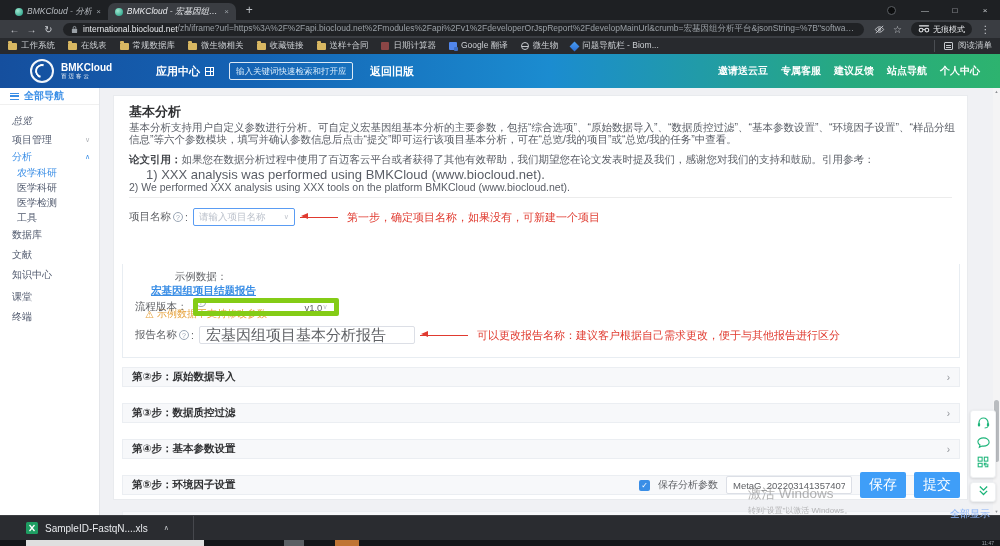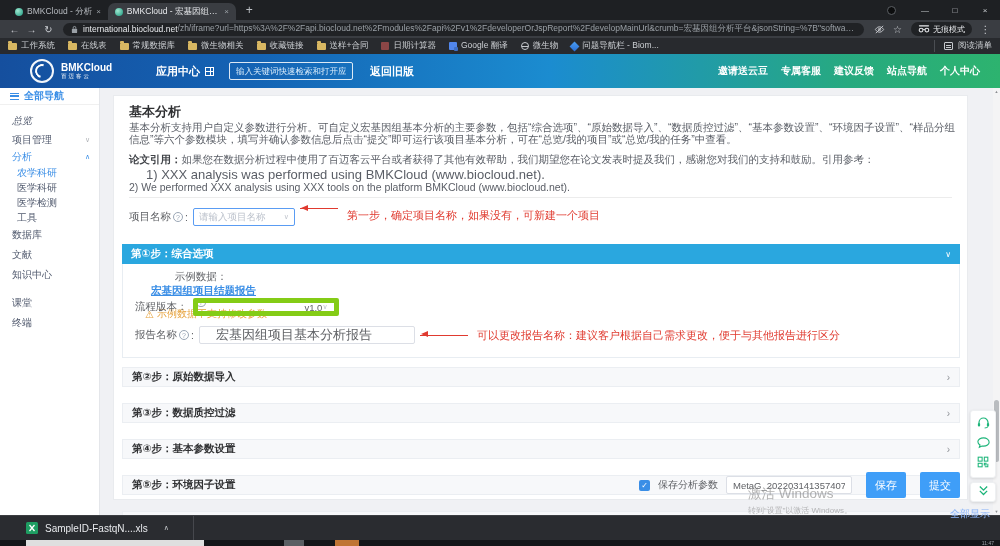--- a/index.html
+++ b/index.html
@@ -2,21 +2,21 @@
 <html><head>
 <meta charset="utf-8">
 <style>
 *{margin:0;padding:0;box-sizing:border-box;}
 body{font-family:"Liberation Sans","DejaVu Sans",sans-serif;background:#000;}
 .screen{position:relative;width:1000px;height:546px;overflow:hidden;background:#f0f1f3;}
 
 
 .tabbar{position:absolute;top:0;left:0;right:0;height:20px;background:#1e2023;display:flex;align-items:flex-end;padding-left:8px;}
 .tab{display:flex;align-items:center;height:17px;padding:0 7px;font-size:8.5px;color:#b7bbc0;max-width:128px;}
-.tab .tab-title{white-space:nowrap;overflow:hidden;text-overflow:ellipsis;margin:0 4px;}
+.tab .tab-title{white-space:nowrap;overflow:hidden;text-overflow:ellipsis;margin:0 4px;font-style:italic;}
 .tab.active{background:#3a3d42;border-radius:7px 7px 0 0;color:#e8eaed;}
 .favicon{width:8px;height:8px;border-radius:50%;flex:none;background:radial-gradient(circle at 35% 35%,#9fe8d0,#18967d);}
 .tab-close{font-size:8px;color:#9aa0a6;flex:none;}
 .newtab{color:#bdc1c6;font-size:12px;margin:0 0 3px 10px;}
 .wincontrols{position:absolute;right:0;top:0;height:20px;display:flex;align-items:center;}
 .rec-dot{width:9px;height:9px;border-radius:50%;background:#0c0d0e;border:1.5px solid #5b5f64;margin-right:14px;}
 .winbtn{width:30px;text-align:center;font-size:8px;color:#c9ccd0;}
 .toolbar{position:absolute;top:20px;left:0;right:0;height:18px;background:#3a3d42;display:flex;align-items:center;padding:0 6px;}
 .navbtn{width:17px;text-align:center;color:#c9ccd0;font-size:10px;flex:none;}
 .urlpill{display:flex;align-items:center;height:13px;background:#202225;border-radius:7px;margin:0 6px;padding:0 8px;flex:1;min-width:0;font-size:8.5px;white-space:nowrap;overflow:hidden;}
@@ -68,63 +68,63 @@
 .side-item.sub{padding-left:17px;height:15px;}
 .side-item.active{color:#3a8ee6;}
 .side-chev{font-size:7px;color:#b0b3b8;}
 .side-item.active .side-chev{color:#3a8ee6;}
 .side-item:nth-child(1){margin-top:8px;font-style:italic;}
 .side-item:nth-child(2){margin-top:3px;}
 .side-item:nth-child(3){margin-top:1px;}
 .side-item:nth-child(8){margin-top:2px;}
 .side-item:nth-child(9){margin-top:4px;}
 .side-item:nth-child(10){margin-top:4px;}
-.side-item:nth-child(11){margin-top:12px;}
+.side-item:nth-child(11){margin-top:6px;}
 .side-item:nth-child(12){margin-top:4px;}
 
 
 .card{position:absolute;left:113px;top:95px;width:855px;height:405px;background:#fff;border:1px solid #e9ebee;}
 .card-title{position:absolute;top:7px;left:15px;font-size:13px;font-weight:bold;color:#303133;}
 .desc{position:absolute;top:25px;left:15px;right:12px;font-size:10.5px;color:#5a5e66;line-height:12px;}
 .cite{position:absolute;top:57px;left:15px;right:12px;font-size:10.5px;color:#5a5e66;}
 .cite b{color:#404348;}
 .refline1{position:absolute;top:71px;left:32px;font-size:13px;color:#5a5e66;}
 .refline2{position:absolute;top:85px;left:15px;font-size:10.5px;color:#5a5e66;}
 .divider{position:absolute;top:101px;left:15px;right:15px;border-top:1px solid #ececec;}
-.prow{position:absolute;top:112px;left:15px;display:flex;height:18px;}
+.prow{position:absolute;top:112px;left:15px;display:flex;align-items:center;height:18px;}
 .flabel{font-size:10.5px;color:#606266;display:flex;align-items:center;gap:2px;white-space:nowrap;}
 .help-icon{width:10px;height:10px;border:1px solid #9aa6b5;border-radius:50%;font-size:7px;color:#9aa6b5;display:inline-flex;align-items:center;justify-content:center;}
 .pselect{width:102px;height:18px;border:1px solid #5a9cf3;border-radius:2px;display:flex;align-items:center;justify-content:space-between;padding:0 5px;font-size:9.5px;color:#bcc2cc;margin-left:5px;background:#fff;}
 .sel-chev{font-size:7px;color:#c0c4cc;}
 .red-arrow{width:38px;height:0;border-top:1.5px solid #e03a2f;position:relative;margin:0 9px 0 5px;flex:none;}
 .red-arrow::before{content:"";position:absolute;left:-2px;top:-4.5px;border:3.5px solid transparent;border-right:7px solid #e03a2f;}
 .red-note{font-size:11px;color:#e03a2f;white-space:nowrap;}
 .history{position:absolute;top:112px;right:4px;width:178px;height:17px;border:1px solid #dcdfe6;border-radius:2px;font-size:9.5px;color:#606266;padding:0 7px;background:#fff;}
 .history::placeholder{color:#a8abb2;}
 .step1{position:absolute;top:148px;left:8px;right:7px;height:20px;background:#2aa7df;color:#fff;display:flex;align-items:center;justify-content:space-between;padding:0 9px;font-size:10.5px;font-weight:bold;}
 .step1 .step-chev{font-size:8px;font-weight:normal;}
 .panel{position:absolute;top:168px;left:8px;right:7px;height:94px;border:1px solid #e8edf2;border-top:none;background:#fff;}
 .panel-row{position:absolute;left:12px;display:flex;align-items:center;height:18px;}
 .r-sample{top:6px;flex-direction:column;}
 .r-version{top:34px;}
 .r-report{top:62px;}
 .sample-link{font-size:10.5px;color:#3a8ee6;text-decoration:underline;font-weight:bold;margin-left:5px;}
 .warn{display:flex;align-items:center;gap:3px;margin-left:10px;font-size:10px;color:#e6a23c;}
 .warn .warn-icon{font-size:10px;}
 .vselect{width:146px;height:18px;border:5px solid #84cc16;border-radius:2px;display:flex;align-items:center;justify-content:flex-end;padding:0 6px;font-size:9.5px;color:#606266;margin-left:5px;}
-.report-input{width:216px;height:18px;border:1px solid #dcdfe6;border-radius:2px;font-size:13px;color:#606266;padding:0 16px;margin-left:5px;background:#fff;}
+.report-input{width:216px;height:18px;border:1px solid #dcdfe6;border-radius:2px;font-size:15px;color:#606266;padding:0 6px;margin-left:5px;background:#fff;}
 .gap8{width:3px;}
 .steps-list{position:absolute;top:271px;left:8px;right:7px;}
 .step-bar{height:20px;background:#f7f8fa;border:1px solid #ebeef2;display:flex;align-items:center;justify-content:space-between;padding:0 9px;margin-bottom:16px;font-size:10.5px;font-weight:bold;color:#303133;}
 .step-chev-r{font-size:10px;color:#909399;font-weight:normal;}
 .cfooter{position:absolute;top:380px;right:7px;display:flex;align-items:center;gap:8px;height:18px;}
 .checkbox{width:11px;height:11px;background:#3a8ee6;border-radius:2px;color:#fff;font-size:8px;display:flex;align-items:center;justify-content:center;}
 .cfoot-label{font-size:10px;color:#606266;}
 .param-input{width:126px;height:18px;border:1px solid #dcdfe6;border-radius:2px;font-size:9.5px;color:#606266;padding:0 6px;background:#fff;}
-.btn{height:26px;padding:0 9px;background:#3f9ef8;color:#fff;border:none;border-radius:2px;font-size:11px;display:flex;align-items:center;margin-left:6px;}
+.btn{height:26px;padding:0 9px;background:#3f9ef8;color:#fff;border:none;border-radius:2px;font-size:14px;display:flex;align-items:center;}
 
 
 .watermark{position:absolute;left:748px;top:485px;z-index:5;color:rgba(128,128,128,.6);}
 .wm1{font-size:13.5px;}
 .wm2{font-size:8px;color:rgba(118,118,118,.5);margin-top:2px;}
 .floatbox{position:absolute;width:26px;background:#fff;border:1px solid #eef0f2;box-shadow:0 1px 3px rgba(0,0,0,.12);border-radius:3px;display:flex;flex-direction:column;align-items:center;z-index:6;}
 .fb1{right:4px;top:410px;height:68px;justify-content:space-around;padding:3px 0;}
 .fb2{right:4px;top:482px;height:20px;justify-content:center;}
 .page-scroll{position:absolute;right:0;top:88px;width:7px;bottom:31px;background:#f4f4f5;z-index:4;}
 .scroll-arrow{display:block;width:100%;text-align:center;font-size:4px;color:#8a8d91;line-height:7px;}
@@ -340,24 +340,20 @@
         <span>:</span>
       </span>
       <div class="pselect">
         <span>请输入项目名称</span>
         <span class="sel-chev">∨</span>
       </div>
       <span class="red-arrow"></span>
       <span class="red-note">第一步，确定项目名称，如果没有，可新建一个项目</span>
     </div>
 
-    <div class="step1">
-      <span>第①步：综合选项</span>
-      <span class="step-chev">∨</span>
-    </div>
 
     <div class="panel">
       <div class="panel-row r-sample">
         <span class="flabel">示例数据：</span>
         <span class="sample-link">宏基因组项目结题报告</span>
         <span class="gap8"></span>
         <span class="help-icon">?</span>
         <span class="warn">
           <span class="warn-icon">⚠</span>
           <span>示例数据不支持修改参数</span>

